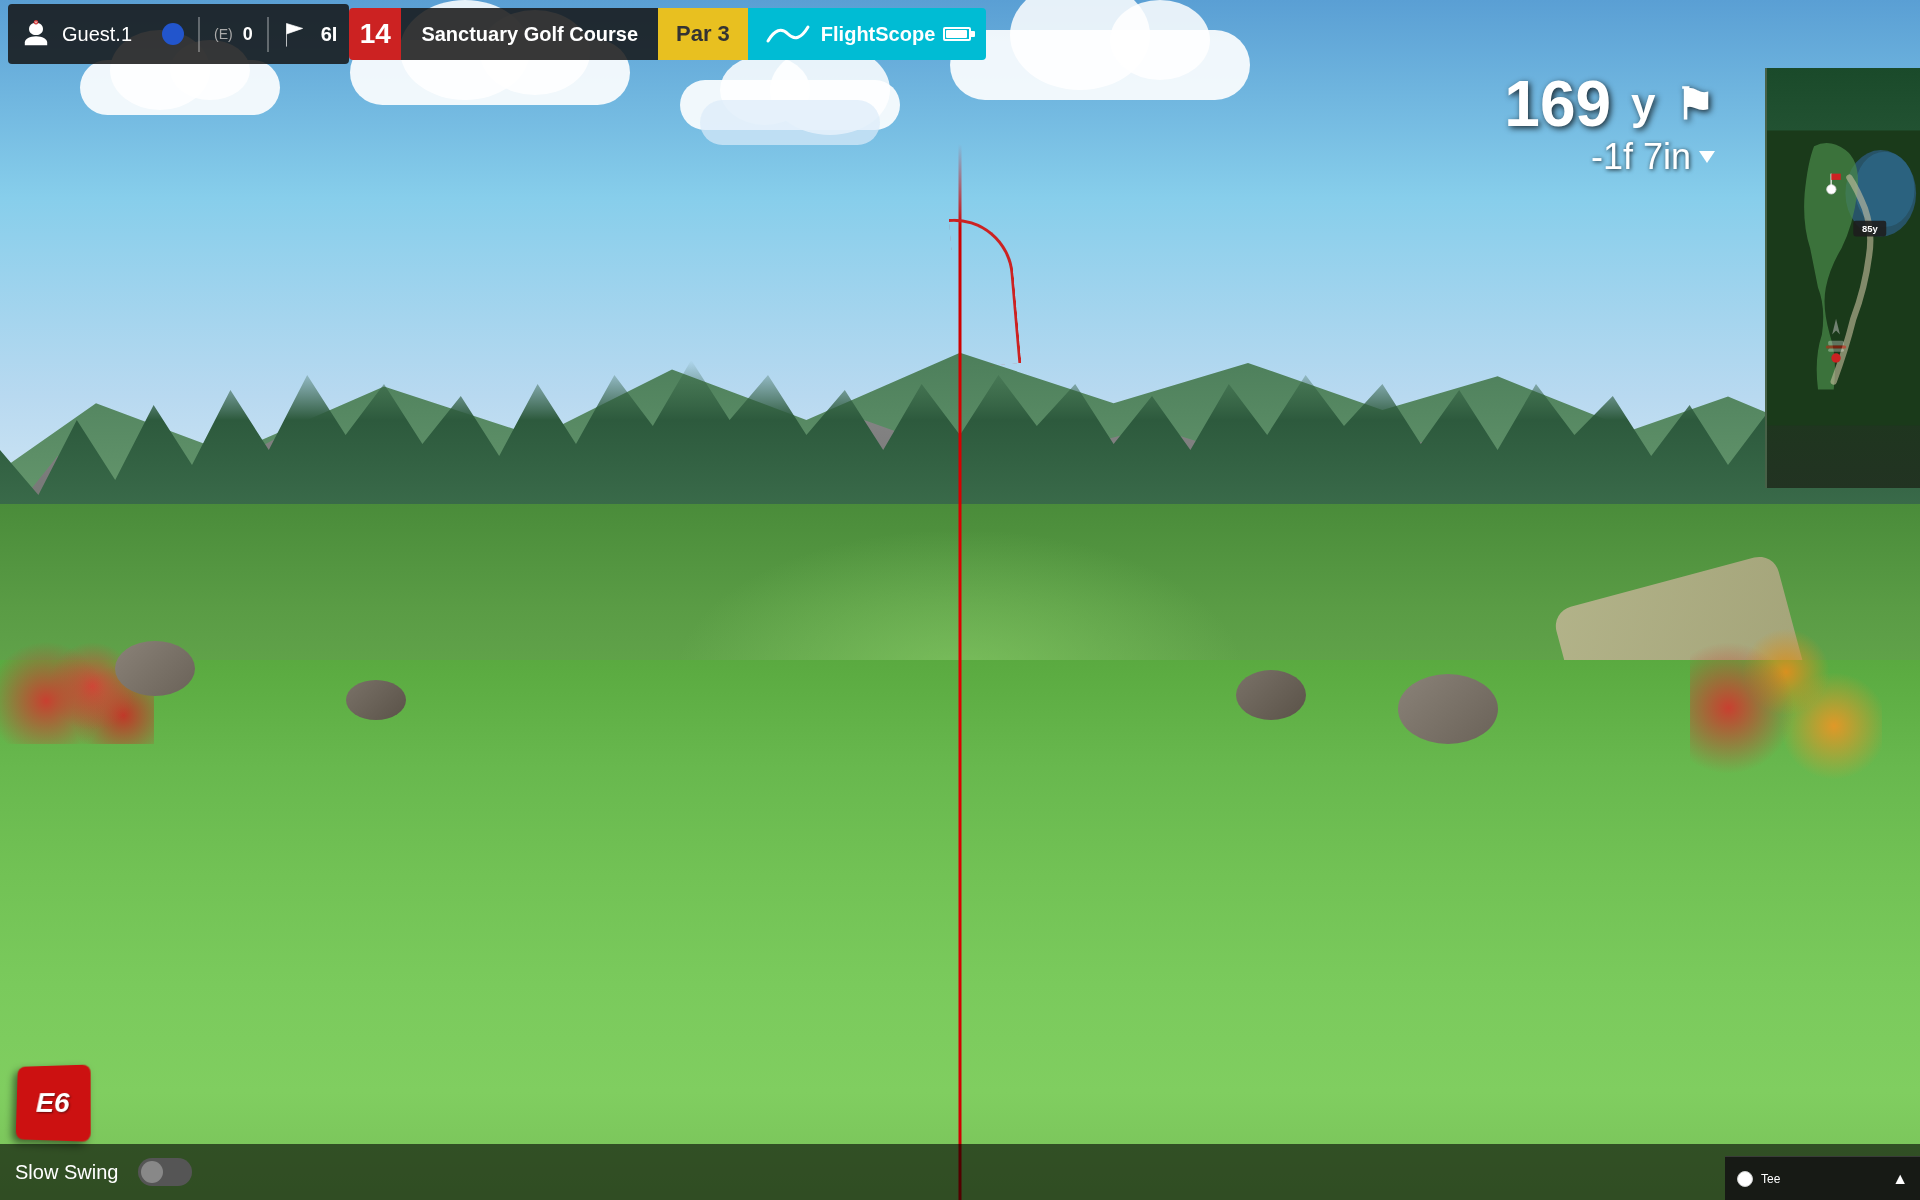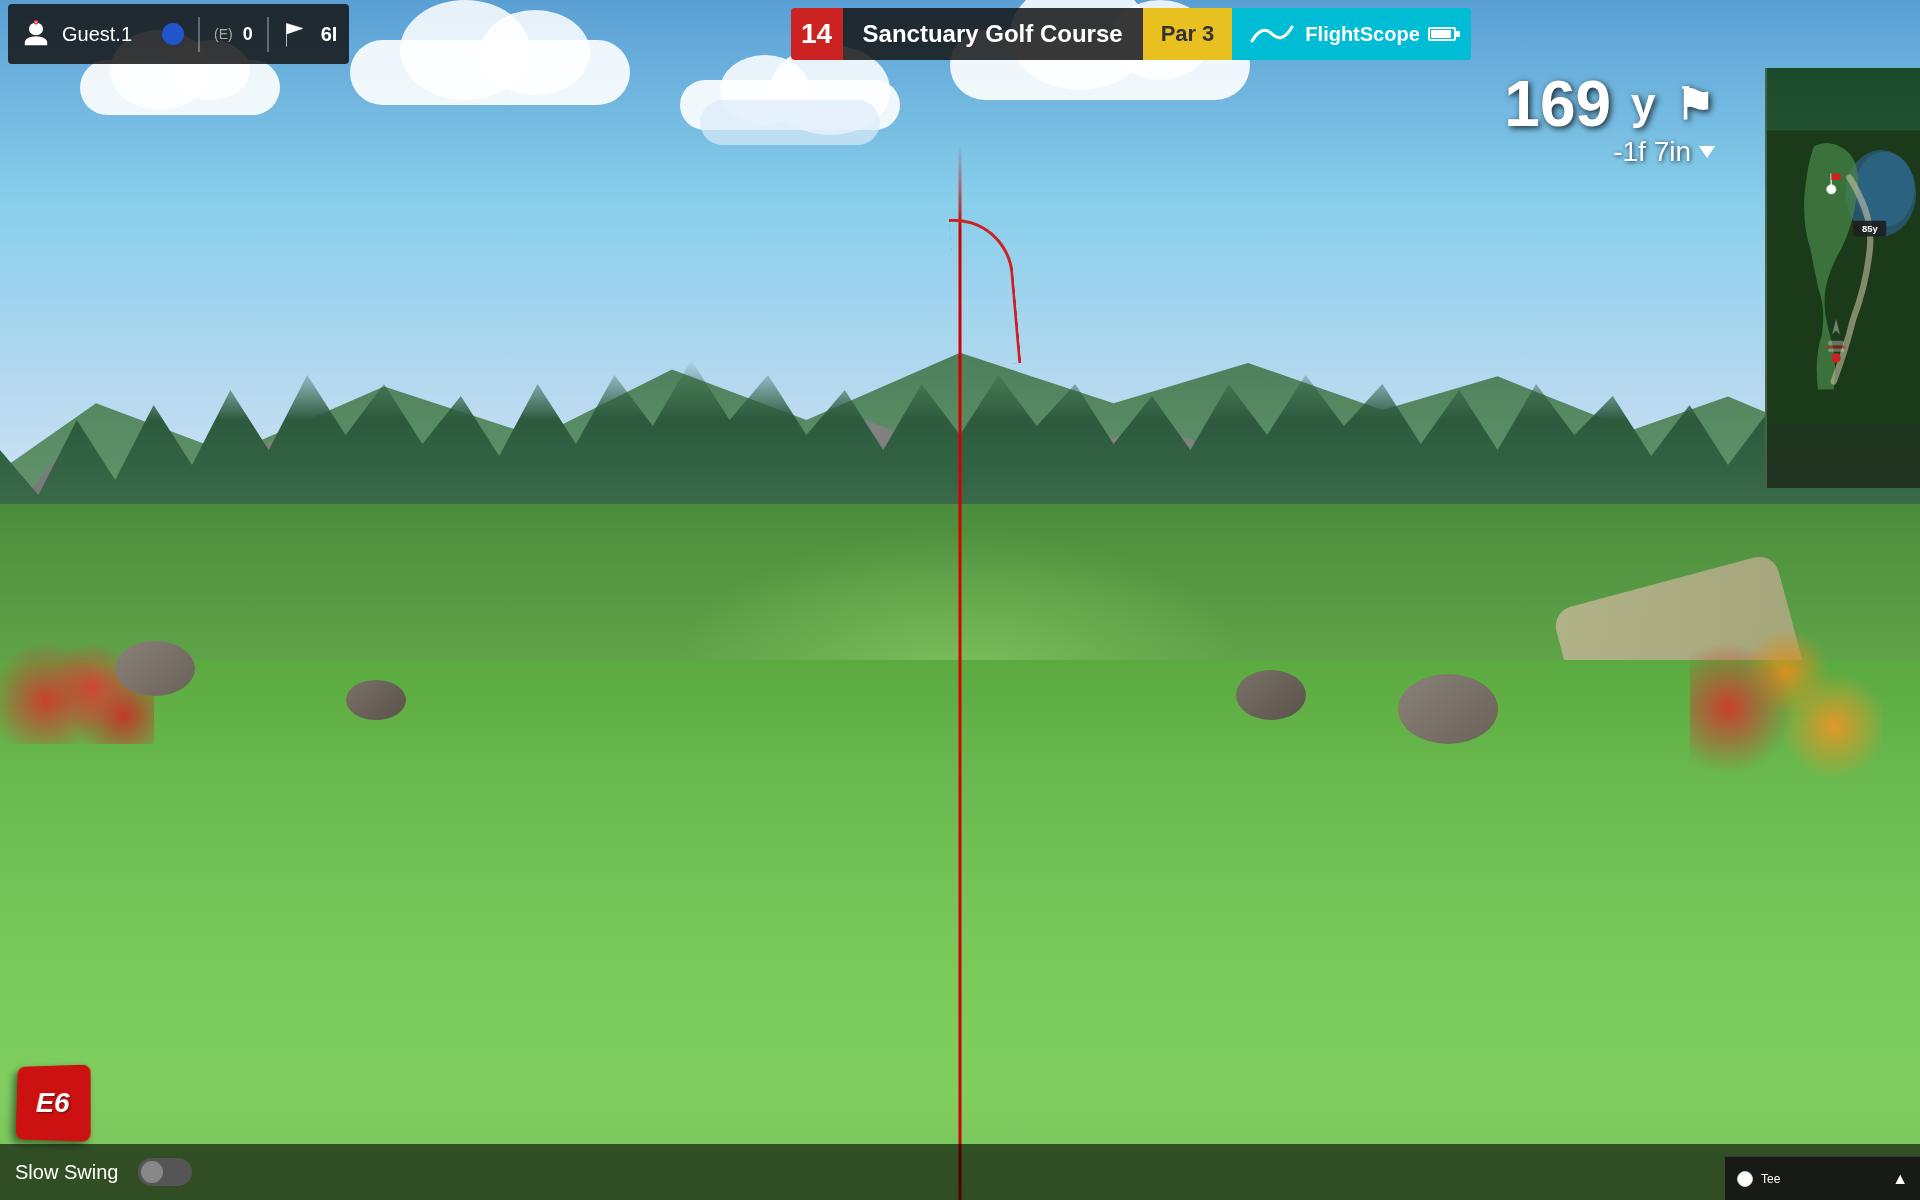--- a/index.html
+++ b/index.html
@@ -270,41 +270,40 @@
       color: white;
       font-size: 20px;
       font-weight: bold;
     }
 
     
     .center-info {
       flex: 1;
       display: flex;
       align-items: center;
-      justify-content: center;
       gap: 0;
     }
 
     .hole-badge {
       background: #cc2222;
       color: white;
       font-size: 28px;
       font-weight: bold;
       width: 52px;
       height: 52px;
       display: flex;
       align-items: center;
       justify-content: center;
       border-radius: 4px 0 0 4px;
     }
 
     .course-name {
       background: rgba(20, 20, 20, 0.85);
       color: white;
-      font-size: 24px;
+      font-size: 20px;
       font-weight: bold;
       padding: 0 20px;
       height: 52px;
       display: flex;
       align-items: center;
     }
 
     .par-badge {
       background: #e8c020;
       color: #333;
@@ -384,21 +383,21 @@
     .distance-unit {
       font-size: 44px;
     }
 
     .flag-indicator {
       font-size: 44px;
       color: white;
     }
 
     .distance-secondary {
-      font-size: 28px;
+      font-size: 36px;
       color: white;
       text-shadow: 1px 1px 4px rgba(0,0,0,0.8);
       display: flex;
       align-items: center;
       justify-content: flex-end;
       gap: 8px;
     }
 
     .down-arrow-white {
       display: inline-block;

